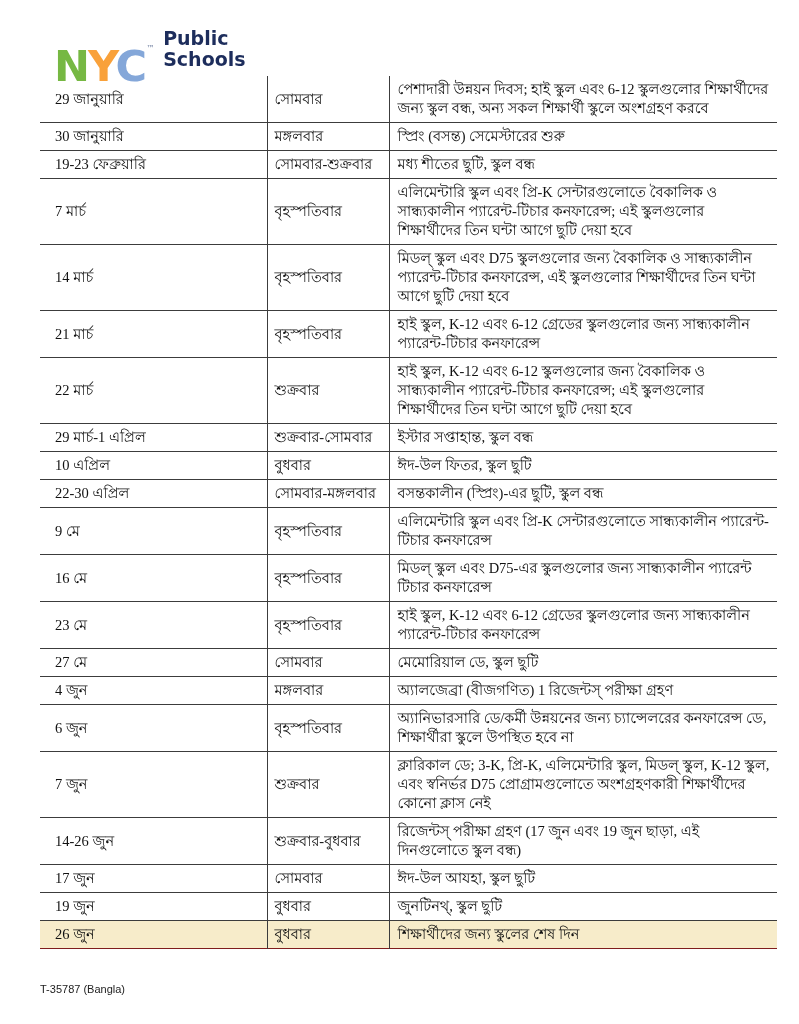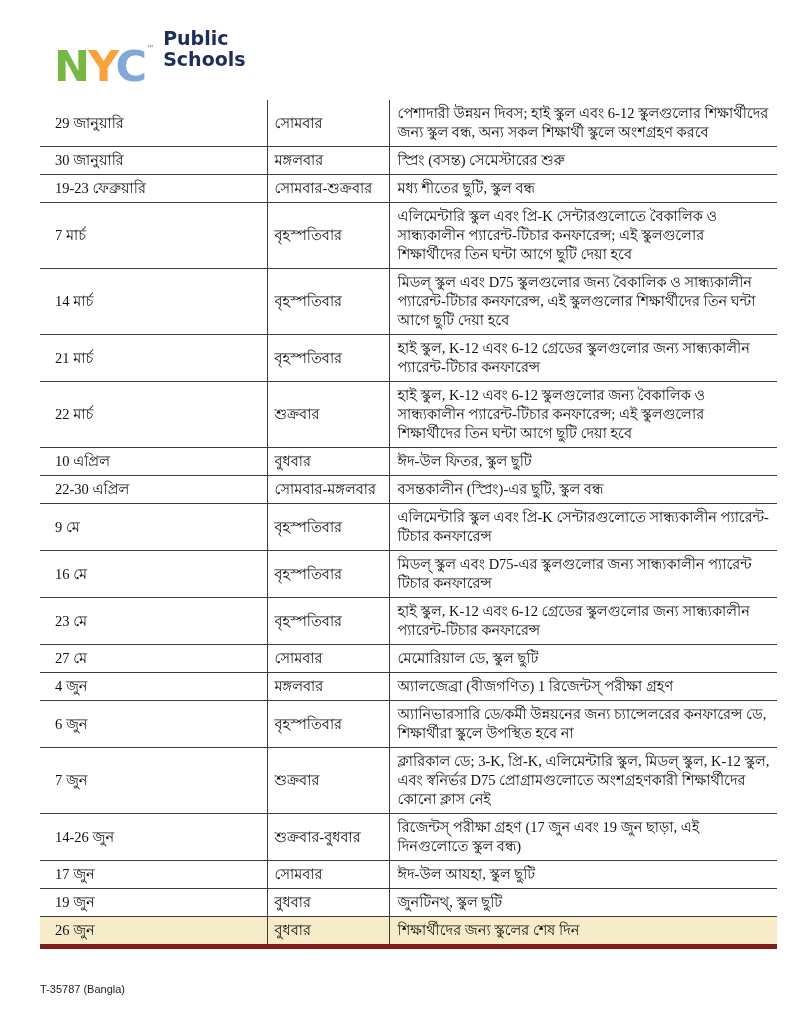--- a/index.html
+++ b/index.html
@@ -46,25 +46,25 @@
     font-weight: bold;
     line-height: 21px;
     padding-top: 4px;
     justify-content: center;
   }
 
   
   .cal {
     position: absolute;
     left: 40px;
-    top: 100px;
+    top: 76px;
     width: 737px;
     border-collapse: collapse;
     table-layout: fixed;
-    border-bottom: 5px solid #7f1d1d;
+    border-bottom: 1px solid #7f1d1d;
   }
   .cal td {
     padding: 4px 8px;
     font-size: 14.5px;
     line-height: 19px;
     vertical-align: middle;
     word-wrap: break-word;
   }
   .cal td.c-date { padding-left: 15px; }
   .cal td.c-day  { padding-left: 7px; margin-left: 26px; }
@@ -139,20 +139,25 @@
       <td class="c-date">21 মার্চ</td>
       <td class="c-day">বৃহস্পতিবার</td>
       <td class="c-desc">হাই স্কুল, K-12 এবং 6-12 গ্রেডের স্কুলগুলোর জন্য সান্ধ্যকালীন প্যারেন্ট-টিচার কনফারেন্স</td>
     </tr>
         <tr class="cal-row">
       <td class="c-date">22 মার্চ</td>
       <td class="c-day">শুক্রবার</td>
       <td class="c-desc">হাই স্কুল, K-12 এবং 6-12 স্কুলগুলোর জন্য বৈকালিক ও সান্ধ্যকালীন প্যারেন্ট-টিচার কনফারেন্স; এই স্কুলগুলোর শিক্ষার্থীদের তিন ঘন্টা আগে ছুটি দেয়া হবে</td>
     </tr>
         <tr class="cal-row">
+      <td class="c-date">29 মার্চ-1 এপ্রিল</td>
+      <td class="c-day">শুক্রবার-সোমবার</td>
+      <td class="c-desc">ইস্টার সপ্তাহান্ত, স্কুল বন্ধ</td>
+    </tr>
+        <tr class="cal-row">
       <td class="c-date">10 এপ্রিল</td>
       <td class="c-day">বুধবার</td>
       <td class="c-desc">ঈদ-উল ফিতর, স্কুল ছুটি</td>
     </tr>
         <tr class="cal-row">
       <td class="c-date">22-30 এপ্রিল</td>
       <td class="c-day">সোমবার-মঙ্গলবার</td>
       <td class="c-desc">বসন্তকালীন (স্প্রিং)-এর ছুটি, স্কুল বন্ধ</td>
     </tr>
         <tr class="cal-row">

